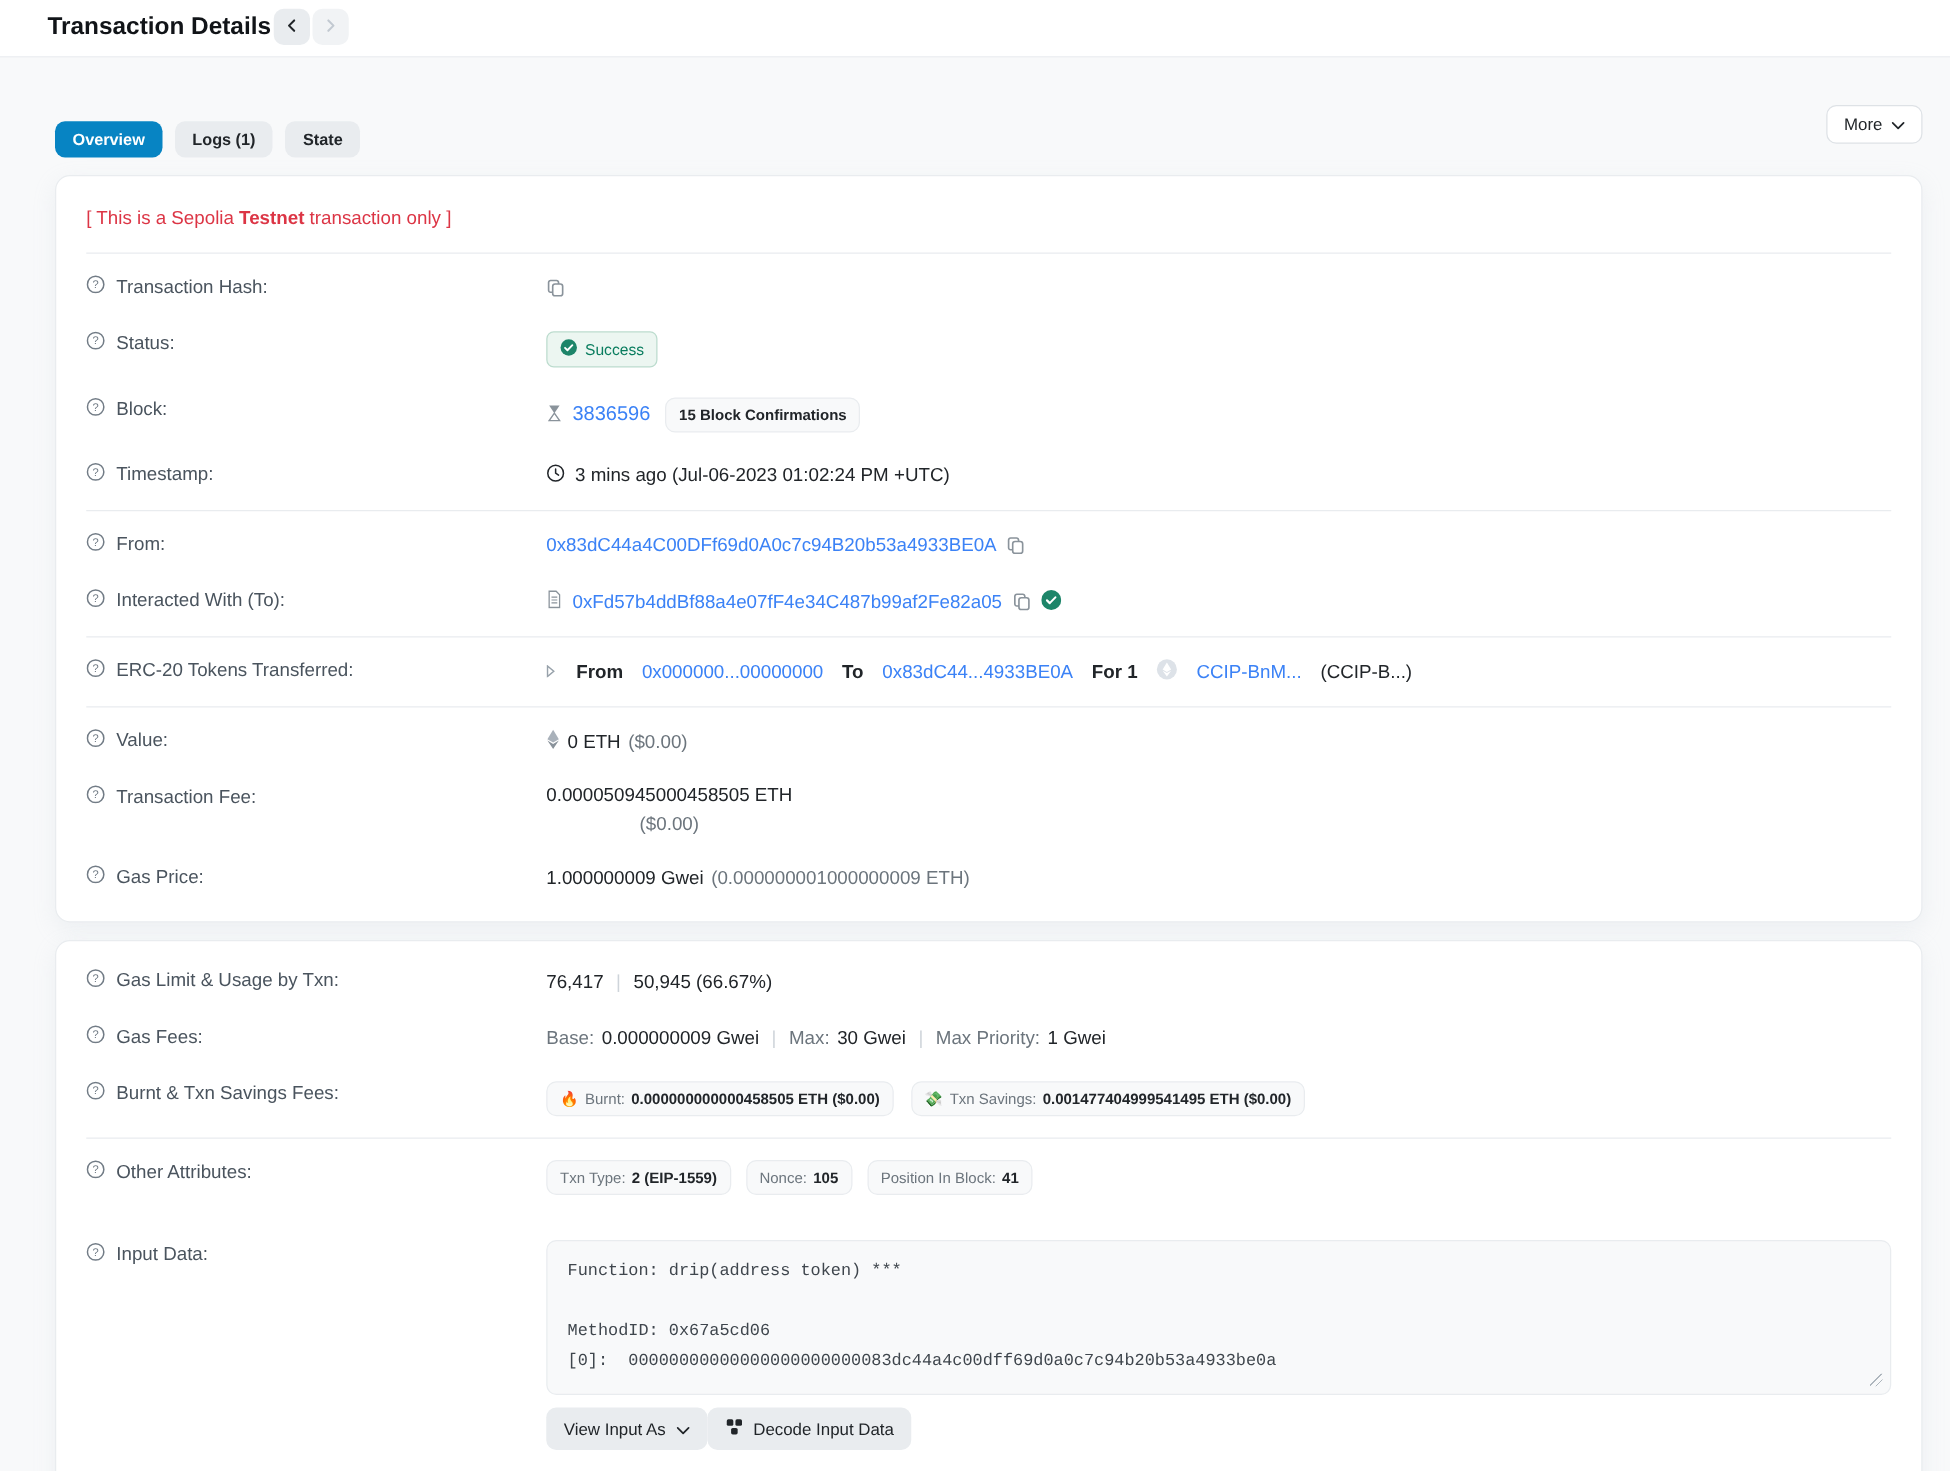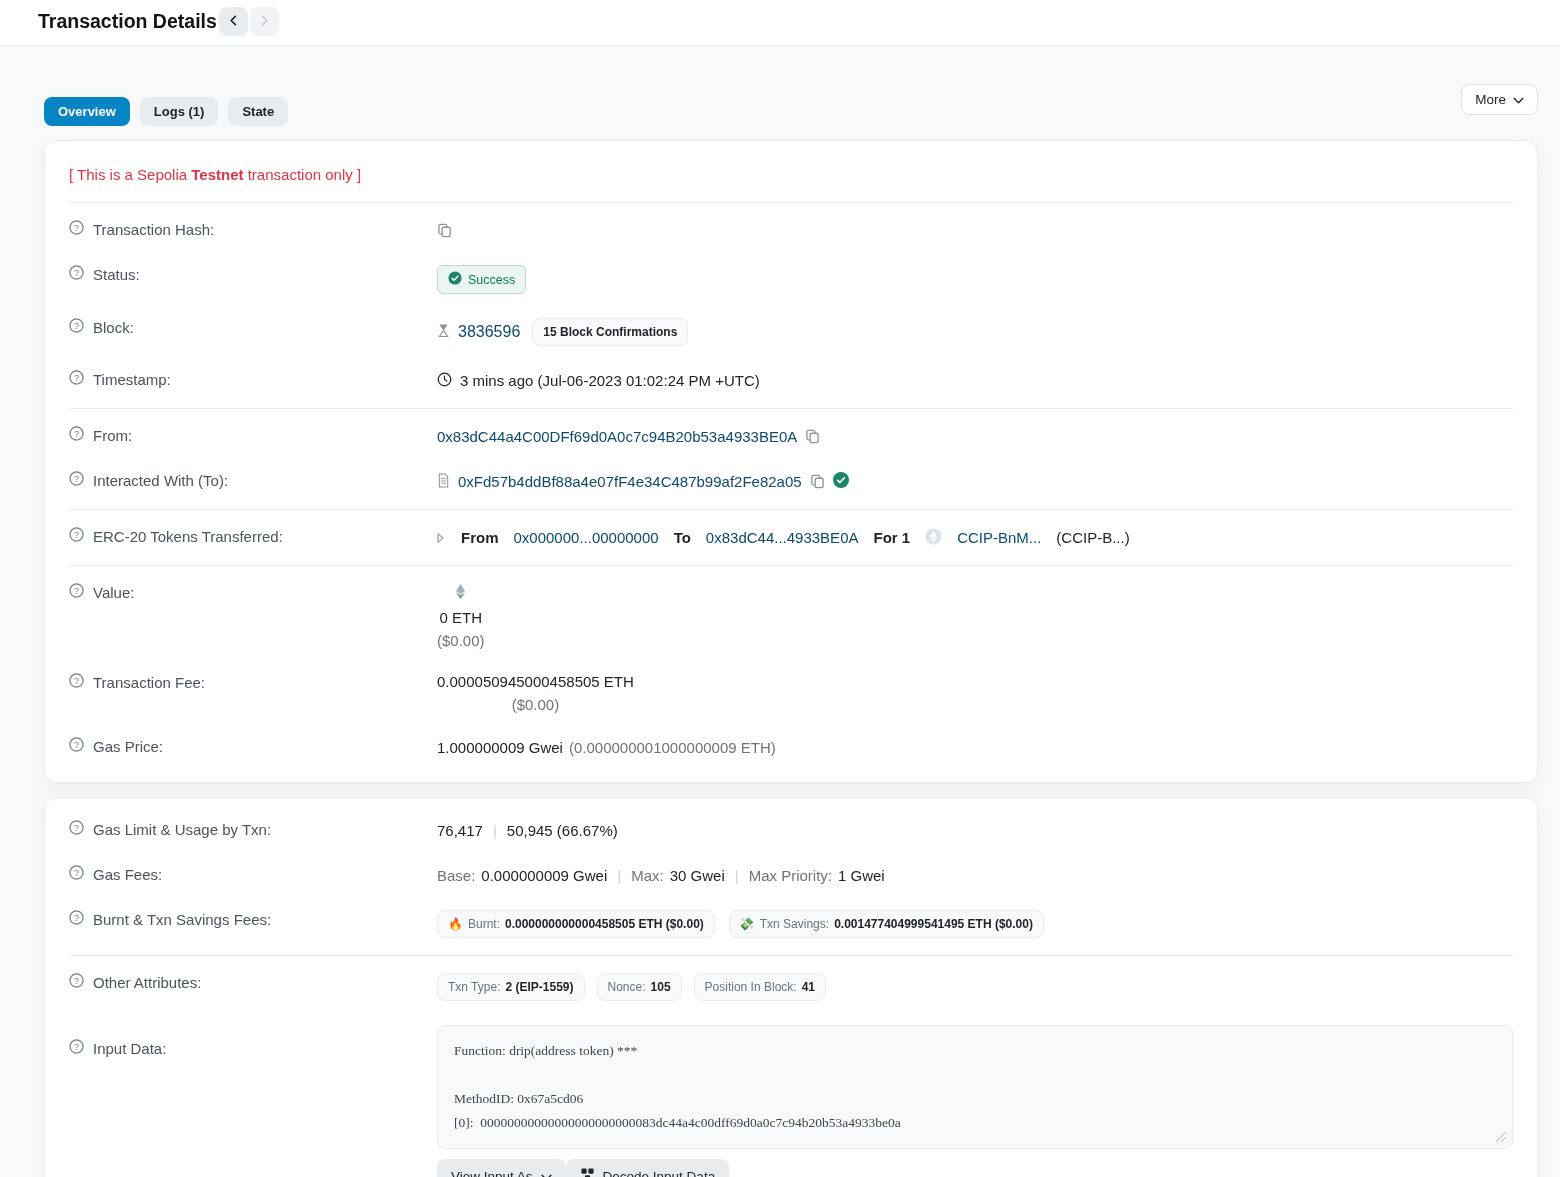--- a/index.html
+++ b/index.html
@@ -4,21 +4,21 @@
 <style>
   * { box-sizing: border-box; }
   html, body { margin:0; padding:0; }
   body {
     width:1560px; height:1177px;
     background:#f8f9fa;
     font-family:"Liberation Sans", sans-serif;
     color:#212529;
     font-size:15px;
   }
-  a { color:#0c4a6e; text-decoration:none; cursor:pointer; }
+  a { color:#3b82f6; text-decoration:none; cursor:pointer; }
 
   
   .page-header {
     background:#fff;
     border-bottom:1px solid #e9ecef;
     display:flex; align-items:center; gap:2px;
     padding:7px 22px 9px 38px;
   }
   .page-title { font-size:19.5px; font-weight:700; color:#111418; }
   .nav-btn {
@@ -86,24 +86,25 @@
   }
 
   .icon-btn { background:none; border:none; padding:0; cursor:pointer; display:inline-flex; }
 
   
   .input-data-box {
     position:relative;
     flex:1;
     background:#f8f9fa; border:1px solid #e9ecef; border-radius:8px;
     padding:13px 16px;
-    font-family:Liberation Serif, serif;
+    font-family:Liberation Mono, monospace;
     font-size:13.5px; line-height:24px; color:#3f464d;
     white-space:pre-wrap; word-break:break-all;
     min-height:108px;
+    margin-top:12px;
   }
   .resize-handle {
     position:absolute; right:3px; bottom:3px; width:10px; height:10px;
     background:
       linear-gradient(135deg, transparent 0 45%, #aeb6bd 45% 52%, transparent 52% 70%, #aeb6bd 70% 77%, transparent 77%);
     cursor:nwse-resize;
   }
   .input-actions { display:flex; margin-top:10px; }
   .btn-gray {
     background:#e9ecef; border:none; border-radius:8px;
@@ -309,21 +310,21 @@
   <hr class="divider">
 
   <div class="row">
     <div class="row-label">
       <span><svg width="15" height="15" viewBox="0 0 16 16">
             <circle cx="8" cy="8" r="7" fill="none" stroke="#727c86" stroke-width="1.3"></circle>
             <text x="8" y="11.3" text-anchor="middle" font-size="9.5" fill="#727c86" font-family="Liberation Sans, sans-serif">?</text>
           </svg></span>
       <span>Value:</span>
     </div>
-    <div class="row-value" style="gap:6px;flex-direction:column;">
+    <div class="row-value" style="gap:6px;">
       <span><svg width="11" height="17" viewBox="0 0 12 18">
             <path d="M6 0.5l5 8.3L6 11.8 1 8.8z" fill="#a9b1ba"></path>
             <path d="M6 13l5-3L6 17.5 1 10z" fill="#8a939b"></path>
           </svg></span>
       <span>0 ETH</span>
       <span class="muted">($0.00)</span>
     </div>
   </div>
 
   <div class="row">

